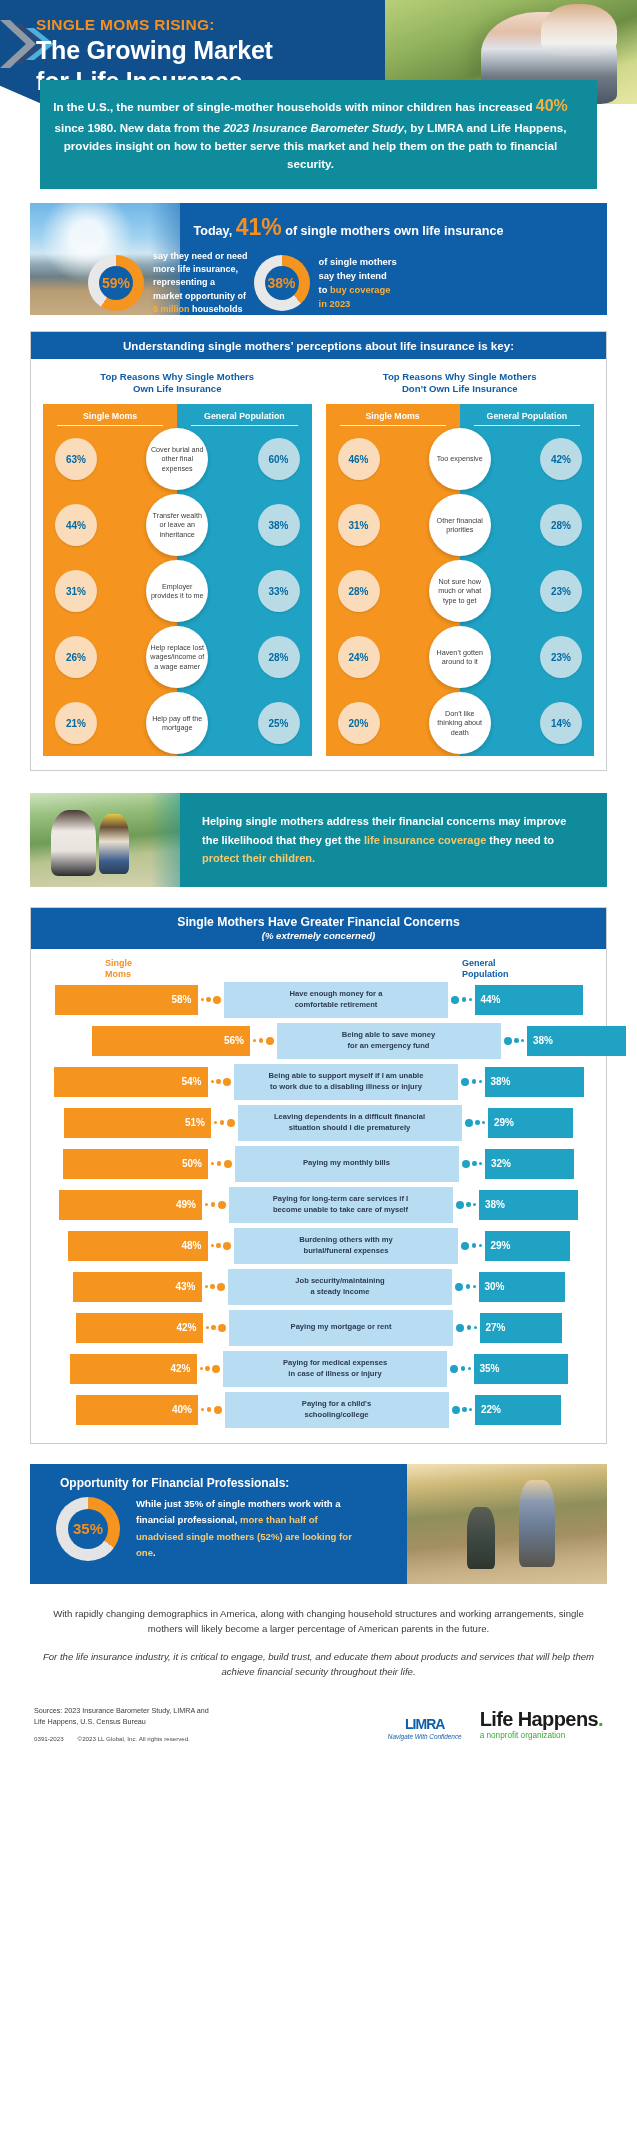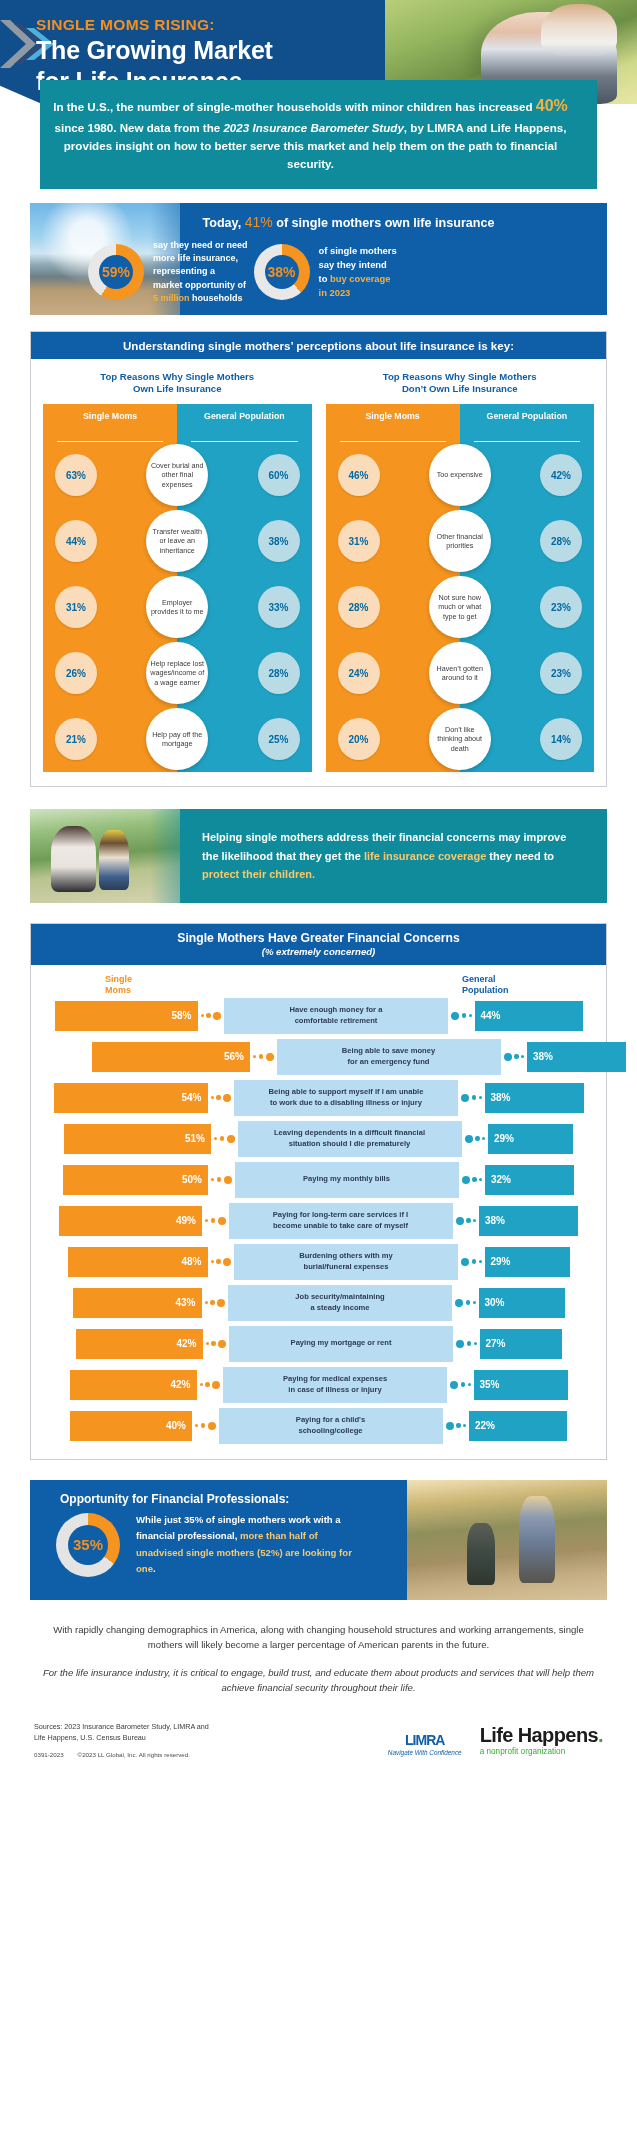--- a/index.html
+++ b/index.html
@@ -89,21 +89,21 @@
     background: radial-gradient(circle at 38% 30%, rgba(255,255,255,.85) 0 16px, rgba(255,255,255,0) 46px);
   }
   .beach-fade{
     position:absolute;left:120px;top:0;width:70px;height:112px;
     background: linear-gradient(90deg, rgba(15,94,168,0) 0%, #0f5ea8 100%);
   }
   .stats-head {
     position:relative;z-index:3;text-align:center;color:#fff;
     font-size:12.6px;font-weight:700;padding-top:11px;padding-left:60px;
   }
-  .stats-head .pct { color:#f5901f; font-size:14px; font-weight:400; }
+  .stats-head .pct { color:#f5901f; font-size:23px; font-weight:700; }
   .stats-row{
     position:relative;z-index:3;display:flex;align-items:center;
     padding:9px 12px 0 58px; gap: 6px;
   }
   .stat-unit{ display:flex; align-items:center; gap:9px; }
   .donut{
     width:56px;height:56px;border-radius:50%;
     display:flex;align-items:center;justify-content:center;flex:0 0 auto;
     position:relative;
   }
@@ -135,21 +135,21 @@
   .split{
     position:relative;display:flex;width:100%;
   }
   .split-head{ display:flex; }
   .split-head .h{
     width:50%;color:#fff;text-align:center;font-size:8.8px;font-weight:700;
     padding:7px 2px 0 2px;
   }
   .split-head .h span{
     display:block;border-bottom:1.4px solid rgba(255,255,255,.85);
-    padding-bottom:20px;margin:0 12px;
+    padding-bottom:4px;margin:0 12px;
   }
   .rows{ position:relative; }
   .srow{
     position:relative;display:flex;align-items:center;justify-content:space-between;
     height:66px;padding:0 12px;
   }
   .pct-bubble{
     width:42px;height:42px;border-radius:50%;
     display:flex;align-items:center;justify-content:center;
     font-size:10px;font-weight:700;color:#0369a1;flex:0 0 auto;z-index:2;
@@ -668,21 +668,21 @@
             <span class="d d3"></span>
           </div>
           <div class="mid">
             <div><span>Paying for a child's</span><br><span>schooling/college</span></div>
           </div>
           <div class="dots dots-r">
             <span class="d d1"></span>
             <span class="d d2"></span>
             <span class="d d3"></span>
           </div>
-          <div class="bar-r" style="width: 98px;">22%</div>
+          <div class="bar-r" style="width: 86px;">22%</div>
           <div style="flex: 1 1 auto;"></div>
         </div>
       </div>
   </div>
 
   <div class="opp">
     <div class="opp-photo"></div>
     <div class="opp-fade"></div>
     <div class="opp-title">Opportunity for Financial Professionals:</div>
     <div class="opp-body">

